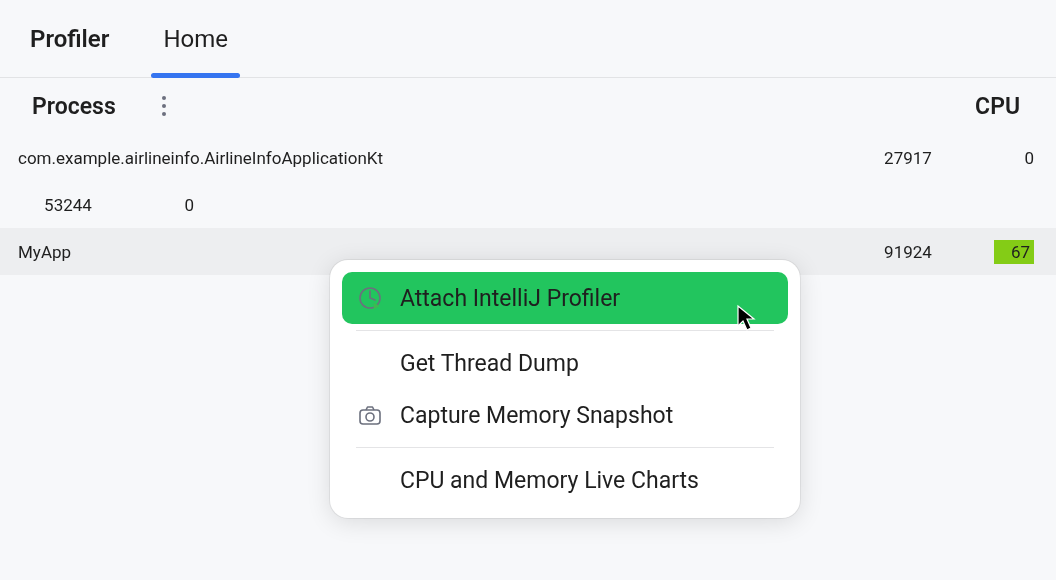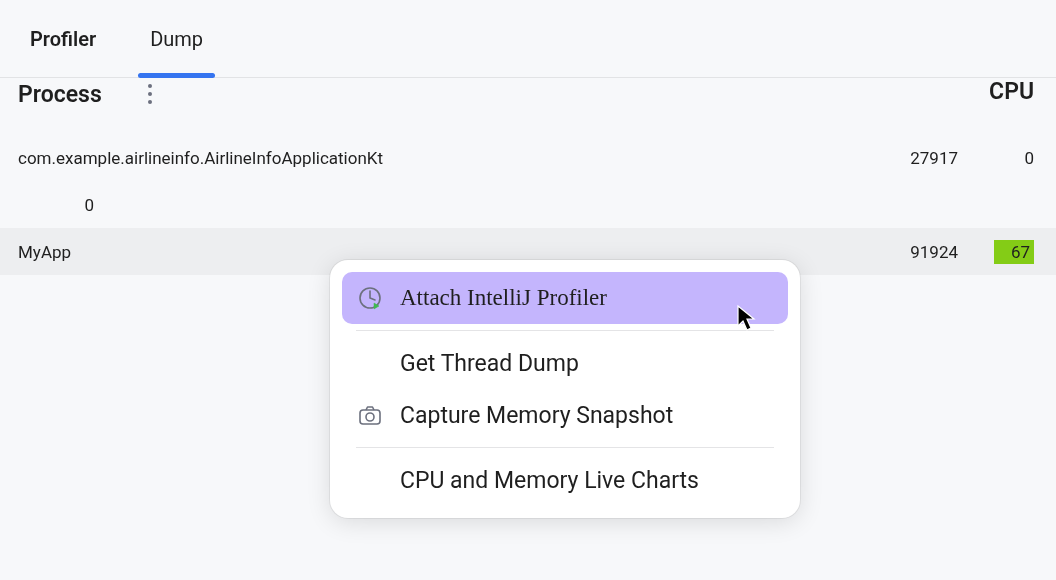--- a/index.html
+++ b/index.html
@@ -16,21 +16,21 @@
       position: relative;
     }
     .tabs {
       display: flex;
       align-items: center;
       padding: 0 18px;
       height: 78px;
       border-bottom: 1px solid #e2e3e5;
     }
     .tab {
-      font-size: 20px;
+      font-size: 24px;
       color: #1f1f1f;
       padding: 8px 12px;
       height: 100%;
       display: flex;
       align-items: center;
       cursor: pointer;
       position: relative;
       margin-right: 30px;
     }
     .tab.active {
@@ -41,22 +41,22 @@
       position: absolute;
       bottom: -1px;
       left: 0;
       right: 0;
       height: 5px;
       background: #3574f0;
       border-radius: 3px;
     }
     .table-header {
       display: flex;
-      align-items: flex-start;
-      padding: 0 18px;
+      align-items: center;
+      padding: 0 32px;
       height: 56px;
       font-size: 23px;
       font-weight: 600;
       color: #1f1f1f;
     }
     .col-process {
       flex: 1;
       display: flex;
       align-items: center;
     }
@@ -101,21 +101,21 @@
       min-width: 40px;
     }
     .row-process {
       flex: 1;
       white-space: nowrap;
       overflow: hidden;
       text-overflow: ellipsis;
     }
     .row-pid {
       width: 100px;
-      text-align: right;
+      text-align: center;
     }
     .row-cpu {
       width: 80px;
       text-align: right;
       padding-right: 4px;
     }
     .context-menu {
       position: absolute;
       left: 330px;
       top: 260px;
@@ -128,22 +128,21 @@
     .menu-item {
       display: flex;
       align-items: center;
       padding: 12px 14px;
       font-size: 23px;
       color: #1f1f1f;
       border-radius: 10px;
       cursor: pointer;
     }
     .menu-item.highlighted {
-      background: #c4b5fd;
-      font-family: Liberation Serif, serif;
+      background: #22c55e;
     }
     .menu-icon {
       width: 28px;
       height: 28px;
       margin-right: 16px;
       flex-shrink: 0;
       display: flex;
       align-items: center;
       justify-content: center;
     }
@@ -160,21 +159,21 @@
       left: 736px;
       top: 304px;
       pointer-events: none;
     }
   </style>
 </head>
 <body>
 
 <div class="tabs">
   <div class="tab active">Profiler</div>
-  <div class="tab underlined">Dump</div>
+  <div class="tab underlined">Home</div>
 </div>
 
 <div class="table-header">
   <div class="col-process">
     <span>Process</span>
     <div class="more-dots">
       <span></span>
         <span></span>
         <span></span>
     </div>
@@ -182,20 +181,21 @@
   <div class="col-cpu">CPU</div>
 </div>
 
 <div class="table-row">
   <div class="row-process">com.example.airlineinfo.AirlineInfoApplicationKt</div>
   <div class="row-pid">27917</div>
   <div class="row-cpu col-cpu">0</div>
 </div>
 
 <div class="table-row">
+  <div class="row-pid">53244</div>
   <div class="row-cpu col-cpu">0</div>
 </div>
 
 <div class="table-row selected">
   <div class="row-process">MyApp</div>
   <div class="row-pid">91924</div>
   <div class="row-cpu col-cpu"><span class="cpu-val">67</span></div>
 </div>
 
 <div class="context-menu">

